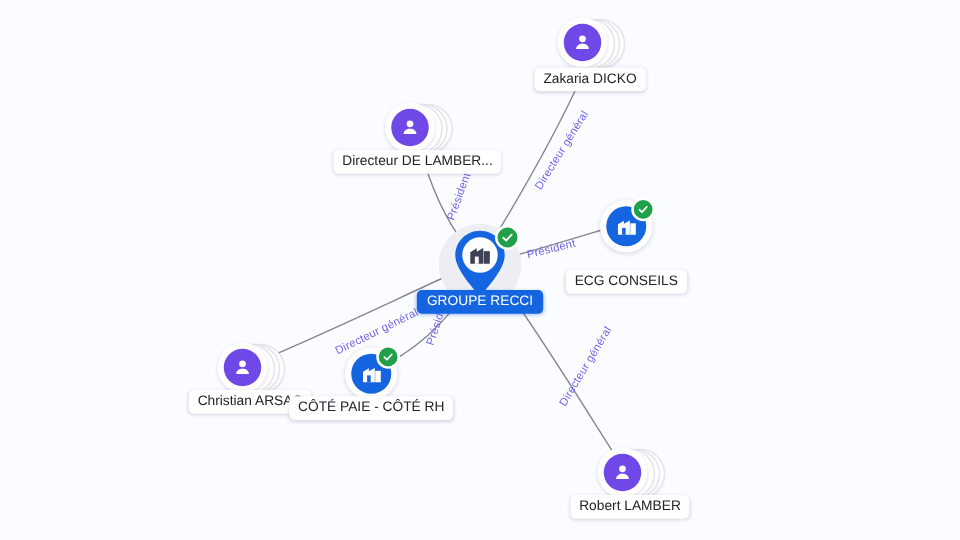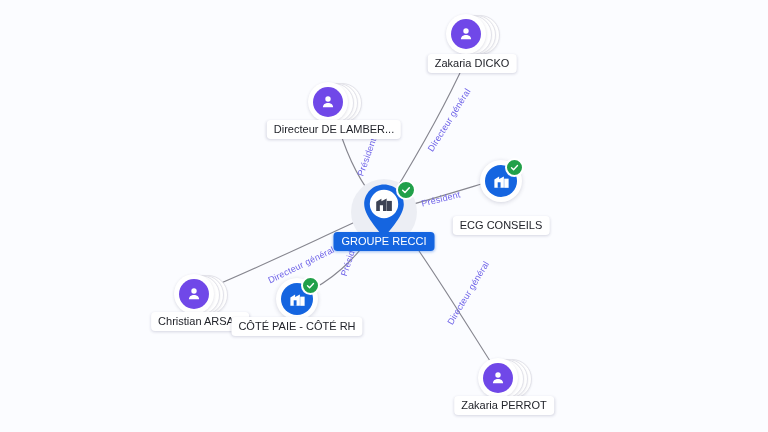--- a/index.html
+++ b/index.html
@@ -323,21 +323,21 @@
       <div class="stack-card s3"></div>
       <div class="person-disc-wrap">
         <div class="person-disc">
           <svg width="18" height="18" viewBox="0 0 24 24">
             <circle cx="12" cy="8" r="3.6" fill="#ffffff"></circle>
             <path d="M5.2 19c0-3.5 3-5.6 6.8-5.6s6.8 2.1 6.8 5.6z" fill="#ffffff"></path>
           </svg>
         </div>
       </div>
     </div>
-    <div class="node-label" style="top:18px;">Zakaria PERROT</div>
+    <div class="node-label" style="top:18px;">Robert LAMBER</div>
   </div>
 
   <div class="node" style="left:384px; top:212px;">
     <div class="node-glyph root-glyph">
       <div class="root-halo"></div>
       <div class="pin">
         <svg width="44" height="54" viewBox="0 0 44 54">
           <path d="M22 1.5 C11 1.5 2.2 10.2 2.2 21.2 C2.2 32 16 47 20.3 52.2 C21.2 53.2 22.8 53.2 23.7 52.2 C28 47 41.8 32 41.8 21.2 C41.8 10.2 33 1.5 22 1.5 Z" fill="#1565e0"></path>
           <circle cx="22" cy="21" r="14.2" fill="#ffffff"></circle>
           <g transform="translate(11.6,10.6) scale(0.87)">

